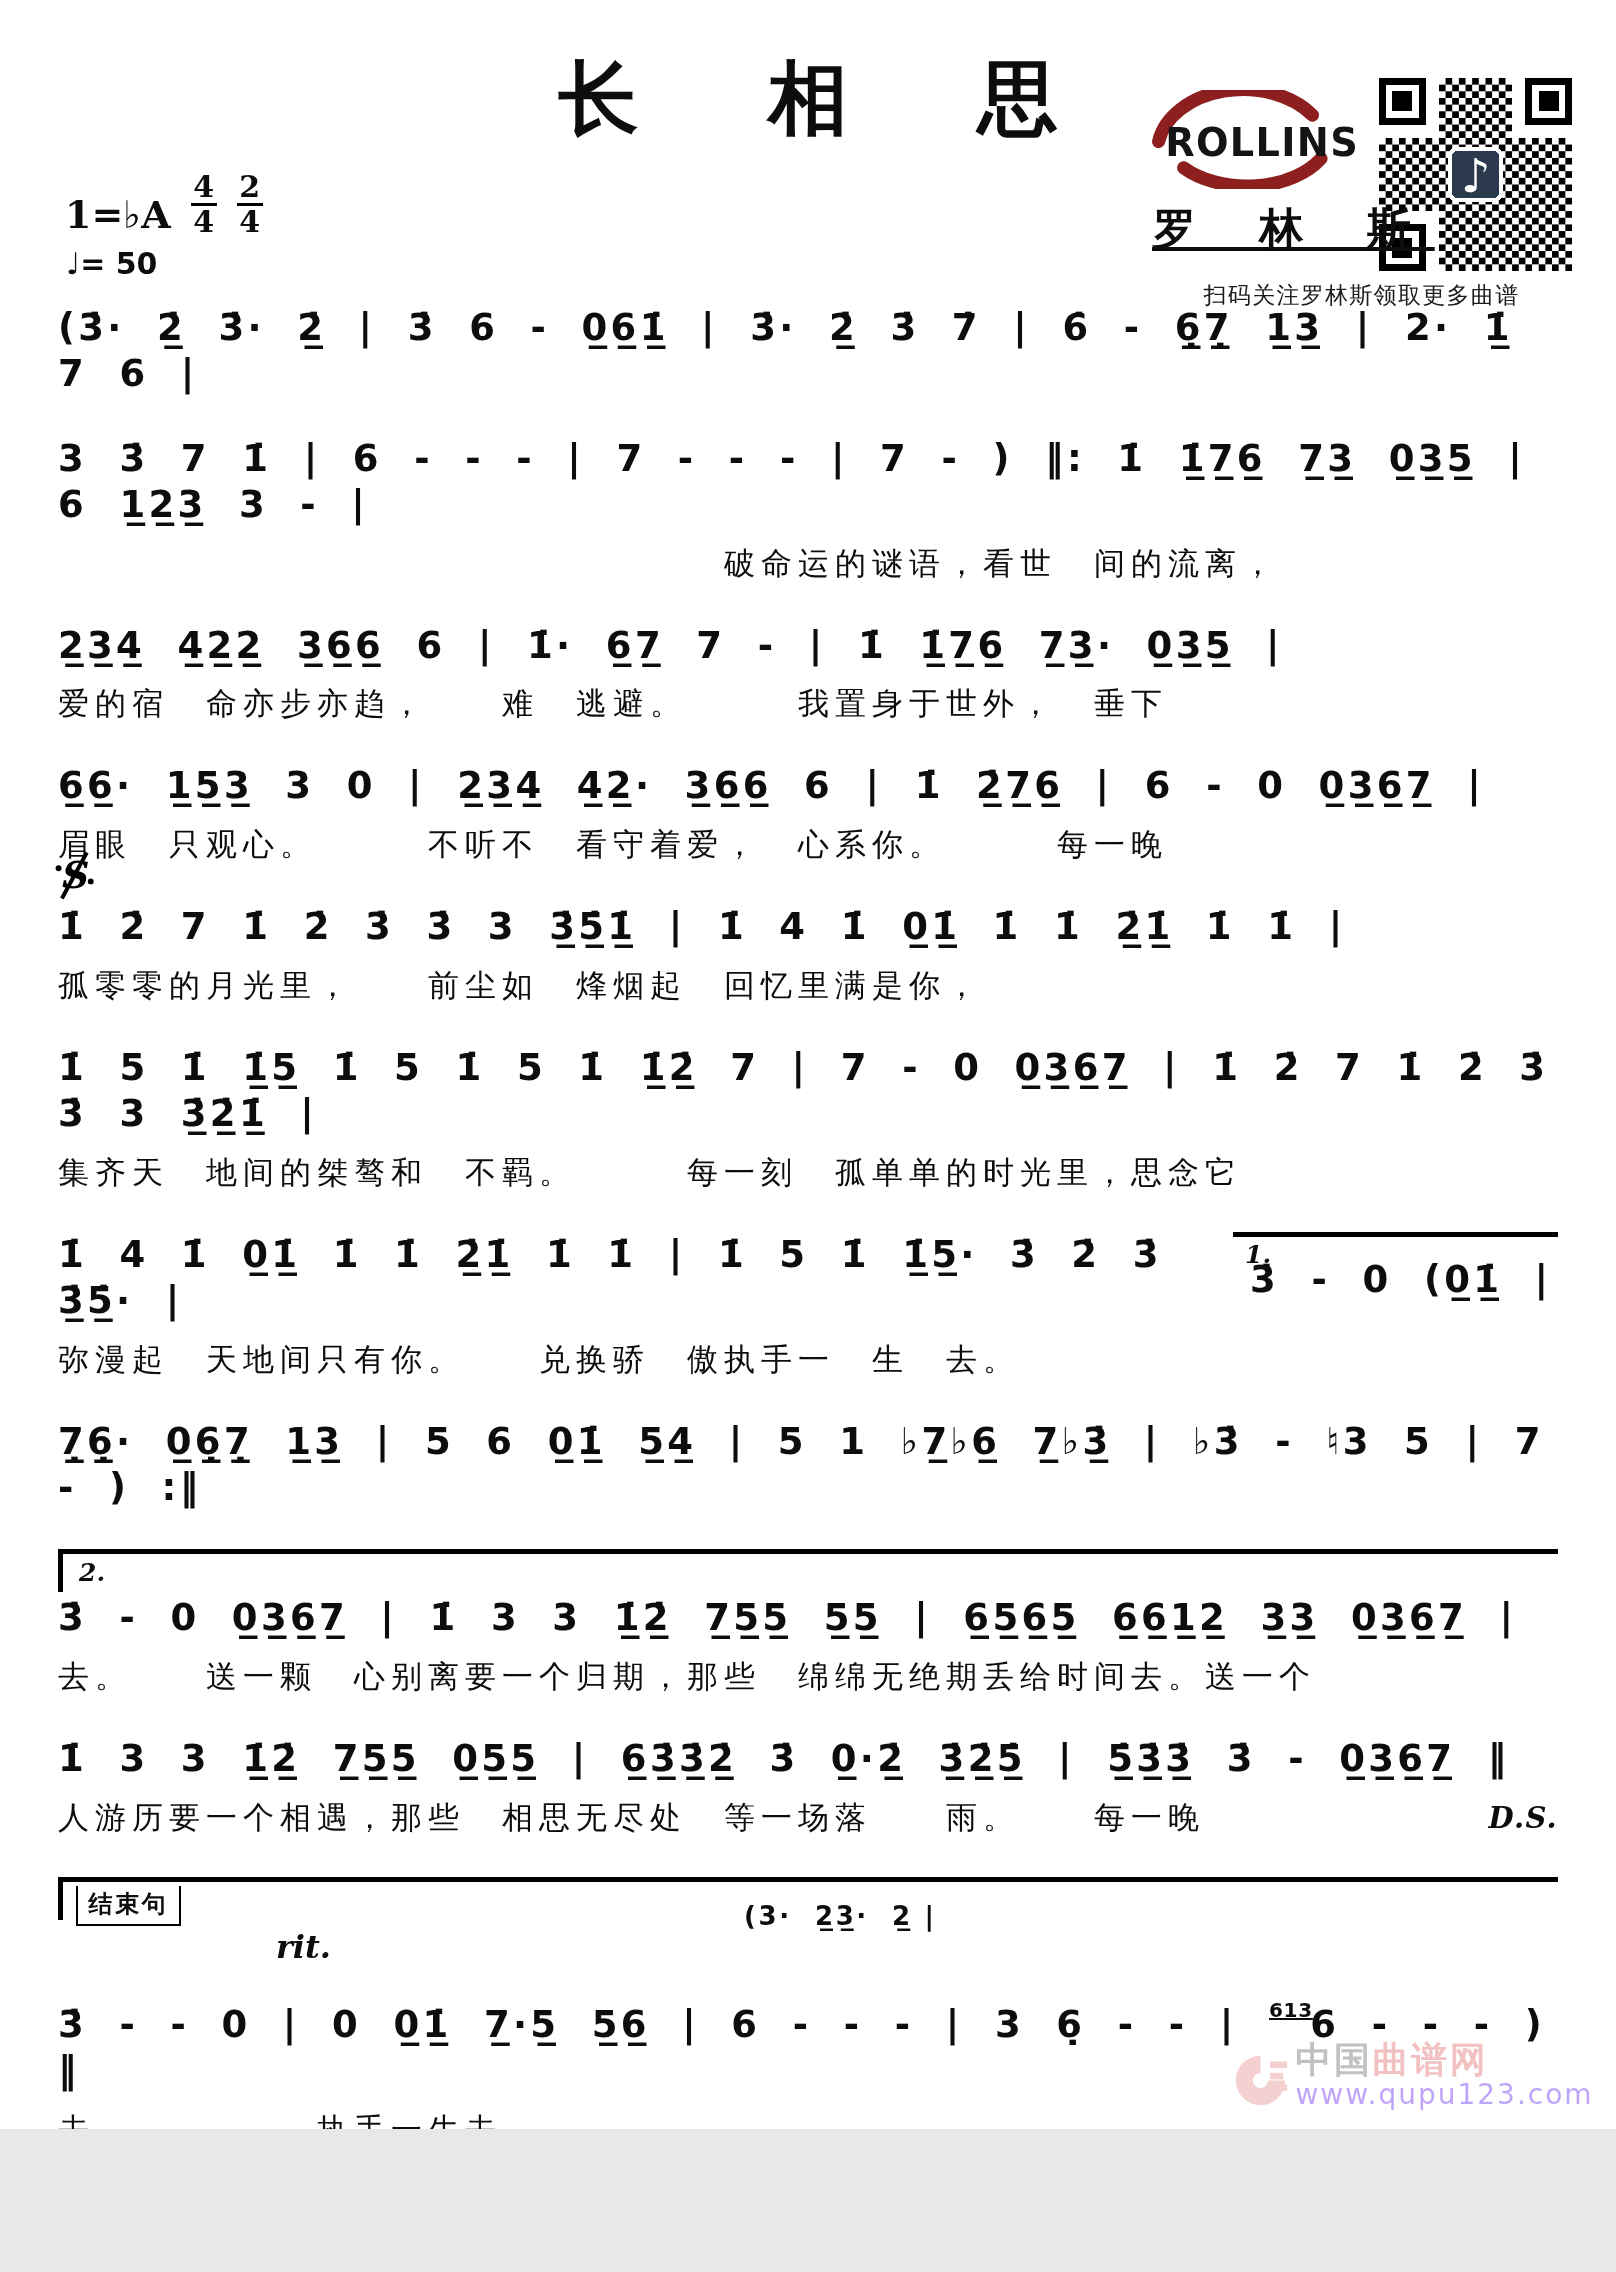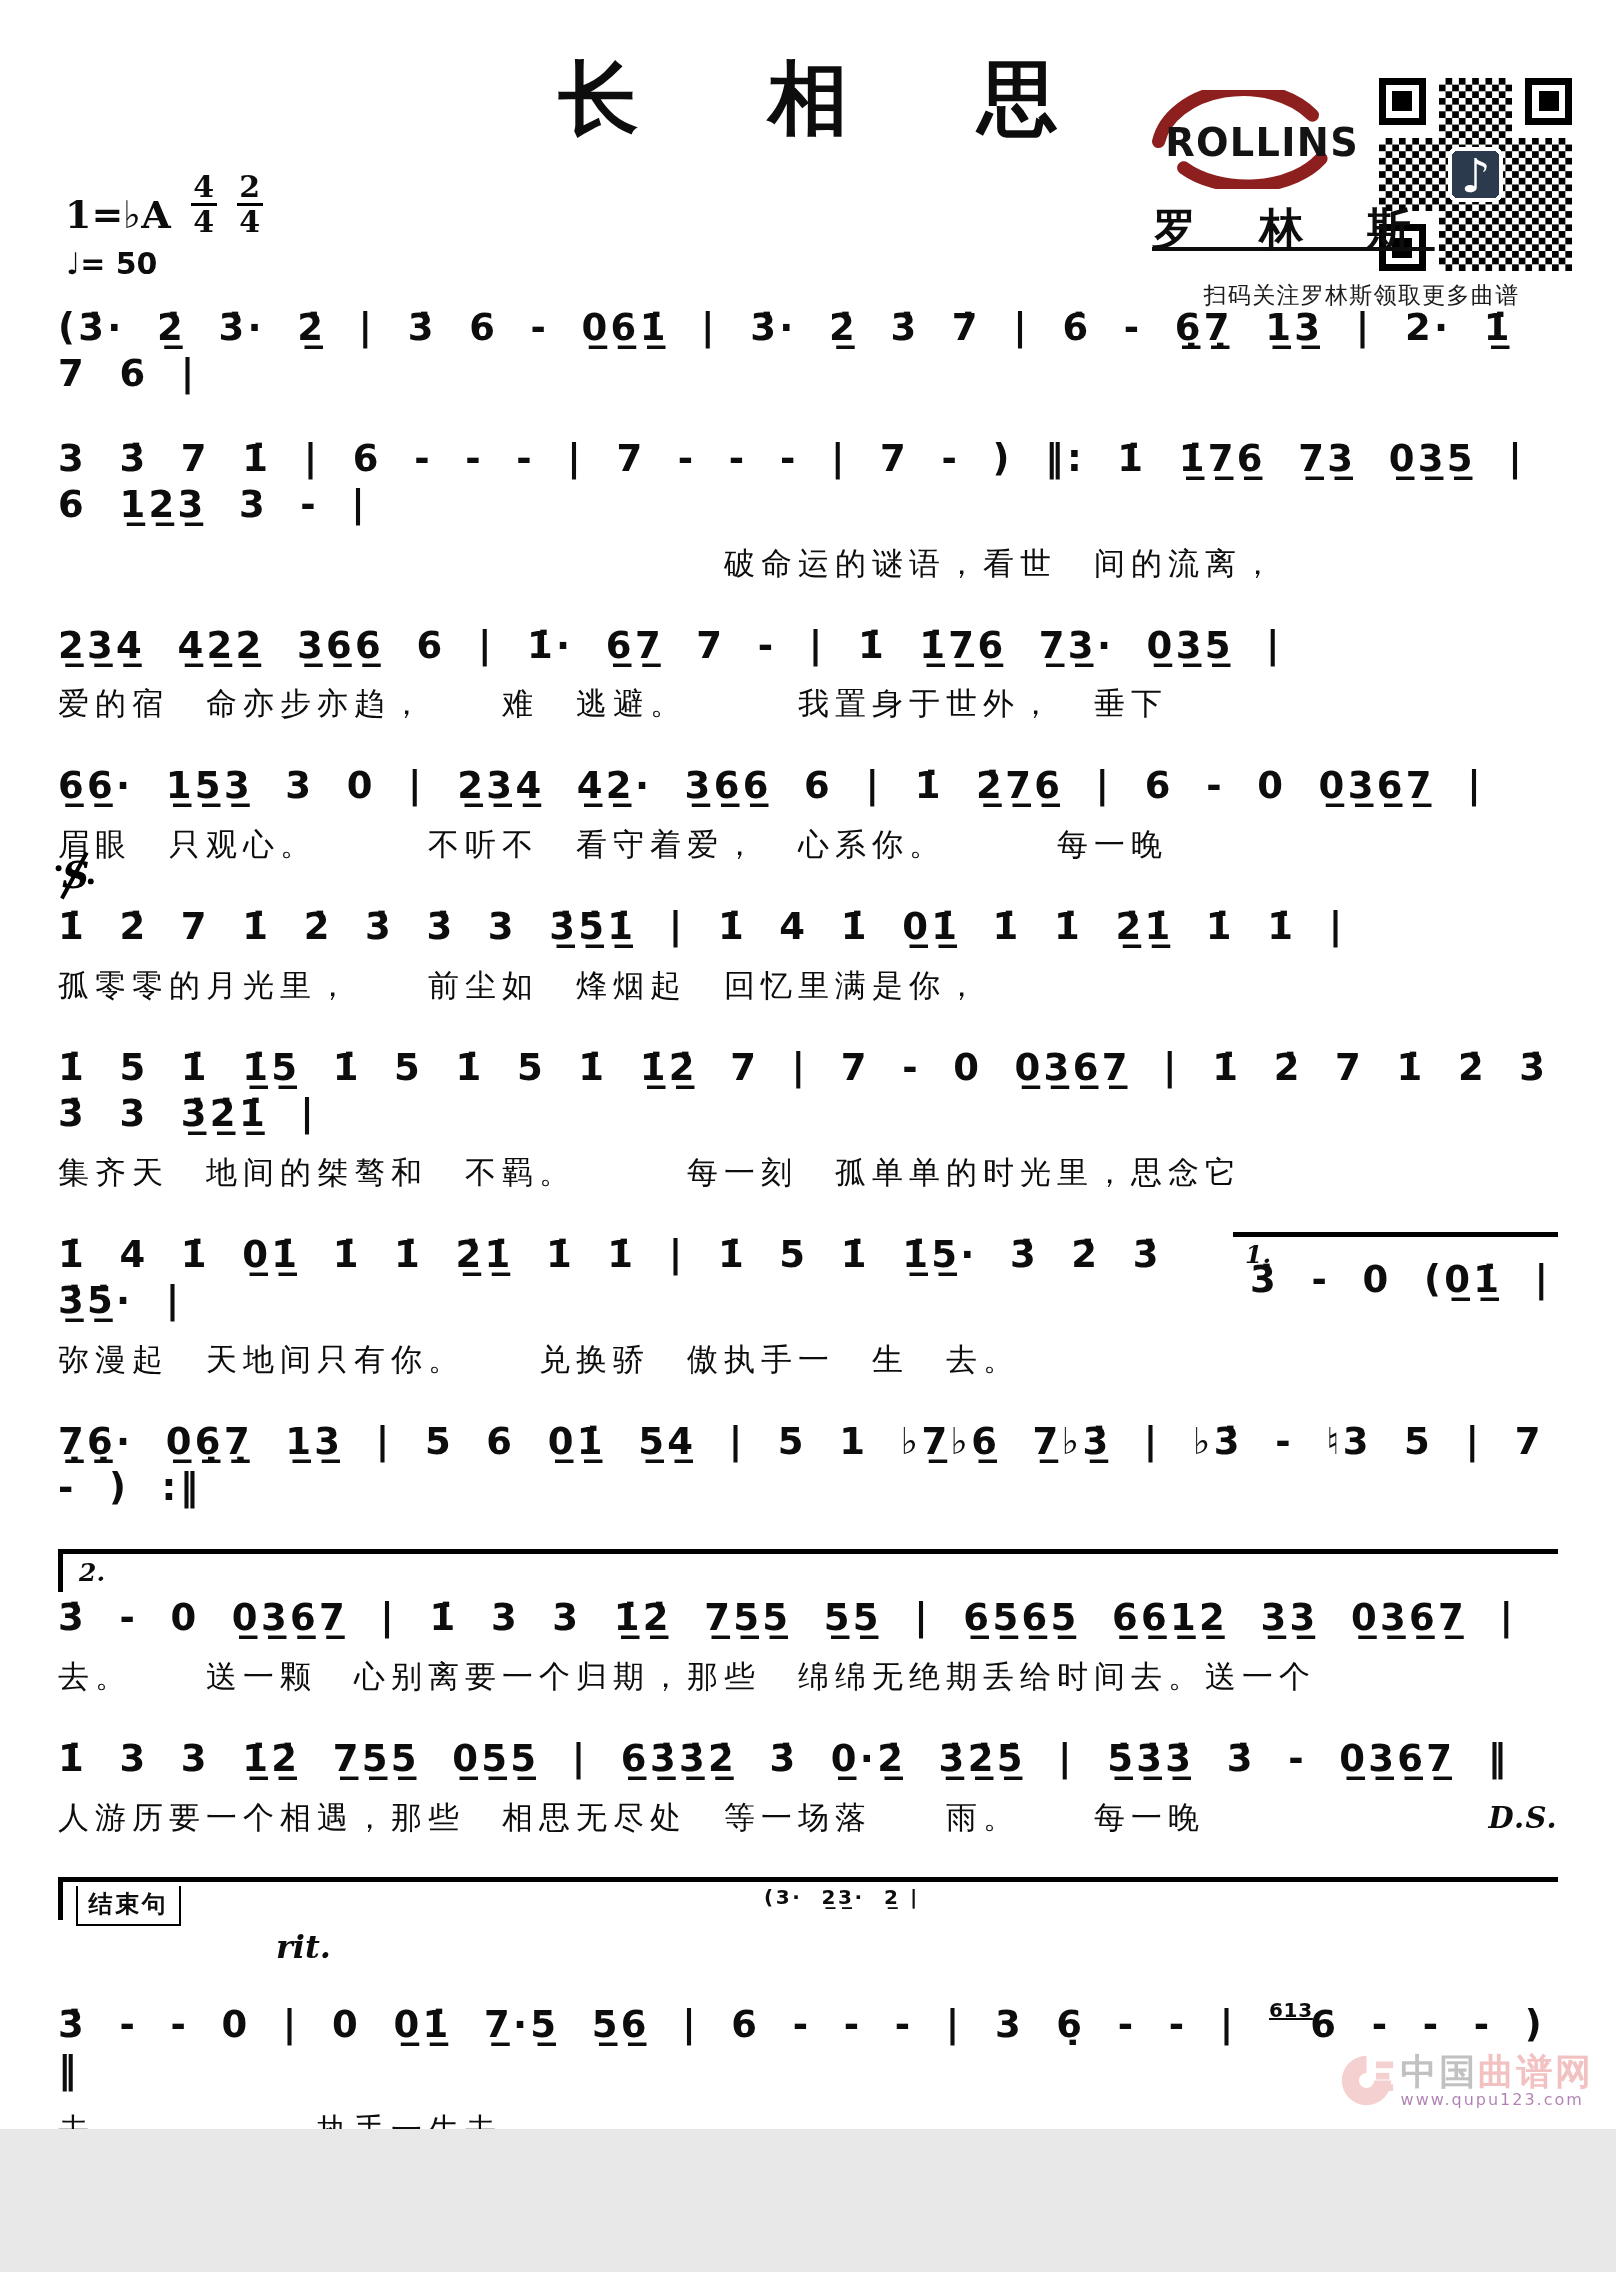--- a/index.html
+++ b/index.html
@@ -36,35 +36,35 @@
           margin-left:18.5px;position:relative;min-width:284px;}
   .volta-label{position:absolute;top:2.6px;left:12px;
                font:italic 700 25px "DejaVu Serif",serif;}
   .volta-bar{position:relative;border-top:5.3px solid #000;border-left:5.3px solid #000;
              height:38px;margin-bottom:2.6px;}
   .volta-bar .volta-label{top:4px;left:16px;}
   .end-label{position:absolute;top:4px;left:13px;font-size:24px;font-weight:700;
              font-family:"DejaVu Sans",sans-serif;letter-spacing:2.6px;
              border:2.6px solid #000;border-top:none;padding:2.6px 10.6px 4px;}
   .rit{position:absolute;top:51px;left:218px;font:italic 700 32px "DejaVu Serif",serif;}
-  .cue{position:absolute;top:8px;left:686px;font-weight:700;font-size:20px;
-       letter-spacing:2.6px;white-space:pre;font-family:"DejaVu Sans",sans-serif;margin-left:20px;}
+  .cue{position:absolute;top:24px;left:686px;font-weight:700;font-size:26px;
+       letter-spacing:2.6px;white-space:pre;font-family:"DejaVu Sans",sans-serif;}
   .grace{font-size:20px;vertical-align:20px;letter-spacing:0.7px;
          text-decoration:underline;margin-right:-2.6px;}
   .ds{margin-left:auto;font:italic 700 29px "DejaVu Serif",serif;letter-spacing:1.3px;}
   .segno{position:absolute;top:-57px;left:-4px;}
   .sys11-notes{margin-top:78px;}
   
   .watermark{position:absolute;right:22.4px;bottom:20px;display:flex;align-items:flex-end;
              gap:6px;opacity:.55;}
   .wm-text{line-height:1.05;}
   .wm-cn{font-family:"DejaVu Serif",serif;font-weight:700;font-size:36px;letter-spacing:2.6px;}
   .wm-cn .g{color:#8f8f8f;}
   .wm-cn .p{color:#e98f8f;}
-  .wm-url{font-size:16px;color:#701a75;letter-spacing:2px;margin-top:1.3px;}
+  .wm-url{font-size:28px;color:#8b5cf6;letter-spacing:2px;margin-top:1.3px;}
 </style>
 </head>
 <body>
 
 <div class="sheet">
 
   <div class="title">长 相 思</div>
 
   <div class="brand">
     <div class="brand-row">

